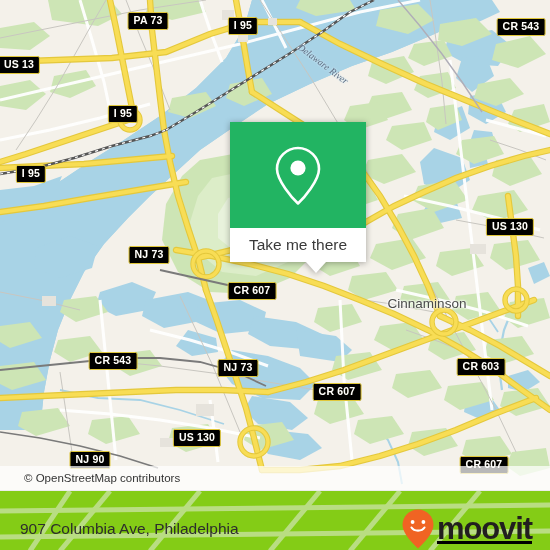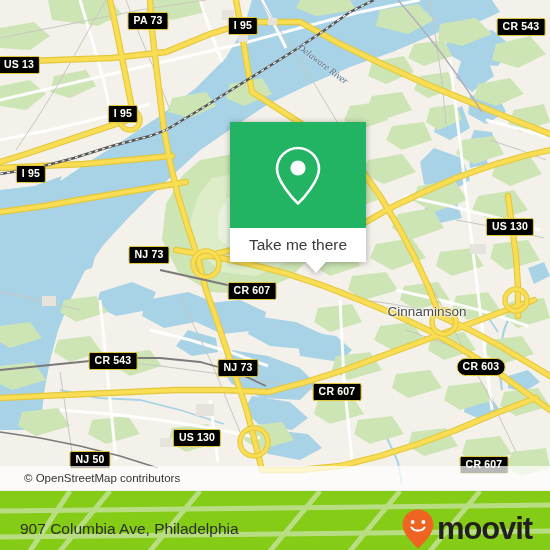--- a/index.html
+++ b/index.html
@@ -40,21 +40,21 @@
               border-left:10px solid transparent;border-right:10px solid transparent;
               border-top:11px solid #ffffff;}
 
   
   #bottombar{position:absolute;left:0;top:490px;width:550px;height:76px;
              background:#84cc16;display:flex;align-items:center;
              justify-content:space-between;padding:0 18px 0 20px;box-sizing:border-box;
              border-top:1px solid #ececec;overflow:hidden;}
   #address{font-size:15.5px;color:#2d2d2d;font-family:"Liberation Sans",sans-serif;
            position:relative;z-index:2;}
-  #logo{display:flex;align-items:center;gap:2px;position:relative;z-index:2;}
+  #logo{display:flex;align-items:center;gap:2px;position:relative;z-index:2;text-decoration:underline;}
   #logo-text{font-size:31px;font-weight:bold;color:#221f1f;letter-spacing:-1.1px;
              font-family:"Liberation Sans",sans-serif;}
   #bar-watermark{position:absolute;left:0;top:0;width:550px;height:60px;opacity:.5;}
 </style>
 </head>
 <body>
 
 <div id="app">
 
   <div id="map">
@@ -295,38 +295,38 @@
         <rect x="498" y="222" width="22" height="14"></rect>
         <rect x="470" y="244" width="16" height="10"></rect>
         <rect x="196" y="404" width="18" height="12"></rect>
         <rect x="160" y="438" width="14" height="9"></rect>
         <rect x="42" y="296" width="14" height="10"></rect>
       </g>
     </svg>
 
     <div class="riverlabel" style="left:302px;top:42px;transform:rotate(37deg);">Delaware River</div>
 
-    <div class="citylabel" style="left:411px;top:311px;padding-left:32px;">Cinnaminson</div>
+    <div class="citylabel" style="left:411px;top:303px;padding-left:32px;">Cinnaminson</div>
 
     <div id="shields">
         <div class="shield" style="left: 148px; top: 21px;">PA 73</div>
         <div class="shield" style="left: 243px; top: 26px;">I 95</div>
         <div class="shield" style="left: 521px; top: 27px;">CR 543</div>
         <div class="shield" style="left: 19px; top: 65px;">US 13</div>
         <div class="shield" style="left: 123px; top: 114px;">I 95</div>
         <div class="shield" style="left: 31px; top: 174px;">I 95</div>
         <div class="shield" style="left: 510px; top: 227px;">US 130</div>
         <div class="shield" style="left: 149px; top: 255px;">NJ 73</div>
         <div class="shield" style="left: 252px; top: 291px;">CR 607</div>
         <div class="shield" style="left: 113px; top: 361px;">CR 543</div>
         <div class="shield" style="left: 238px; top: 368px;">NJ 73</div>
         <div class="shield" style="left: 337px; top: 392px;">CR 607</div>
-        <div class="shield" style="left: 481px; top: 367px; border-radius: 9px;">CR 603</div>
+        <div class="shield" style="left: 481px; top: 367px;">CR 603</div>
         <div class="shield" style="left: 197px; top: 438px;">US 130</div>
-        <div class="shield" style="left: 90px; top: 460px;">NJ 50</div>
+        <div class="shield" style="left: 90px; top: 460px;">NJ 90</div>
         <div class="shield" style="left: 484px; top: 465px;">CR 607</div>
       </div>
 
     <div id="attrib">
       <span>© OpenStreetMap contributors</span>
     </div>
 
     <div id="popup">
       <div id="popup-top">
         <svg width="56" height="64" viewBox="0 0 56 64">

